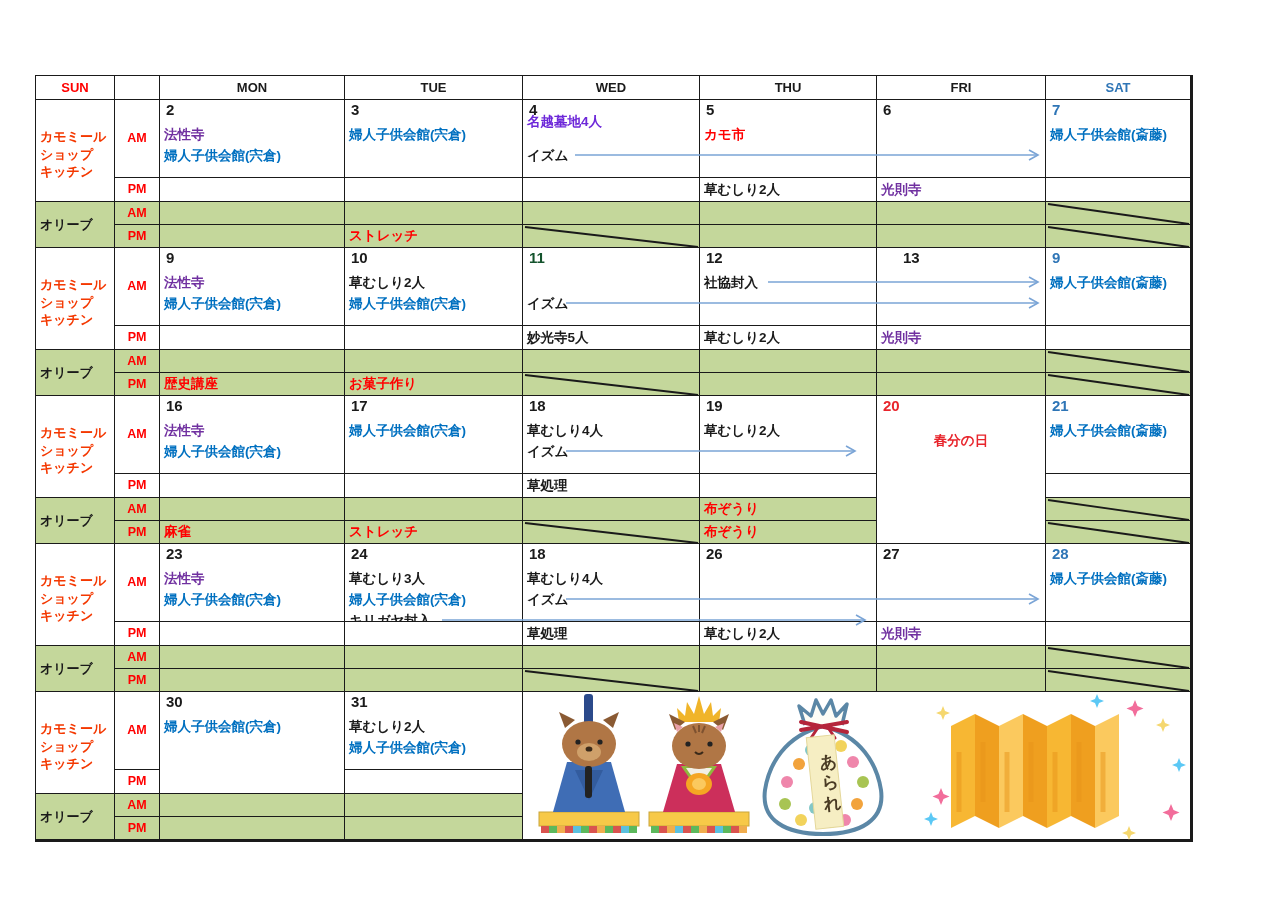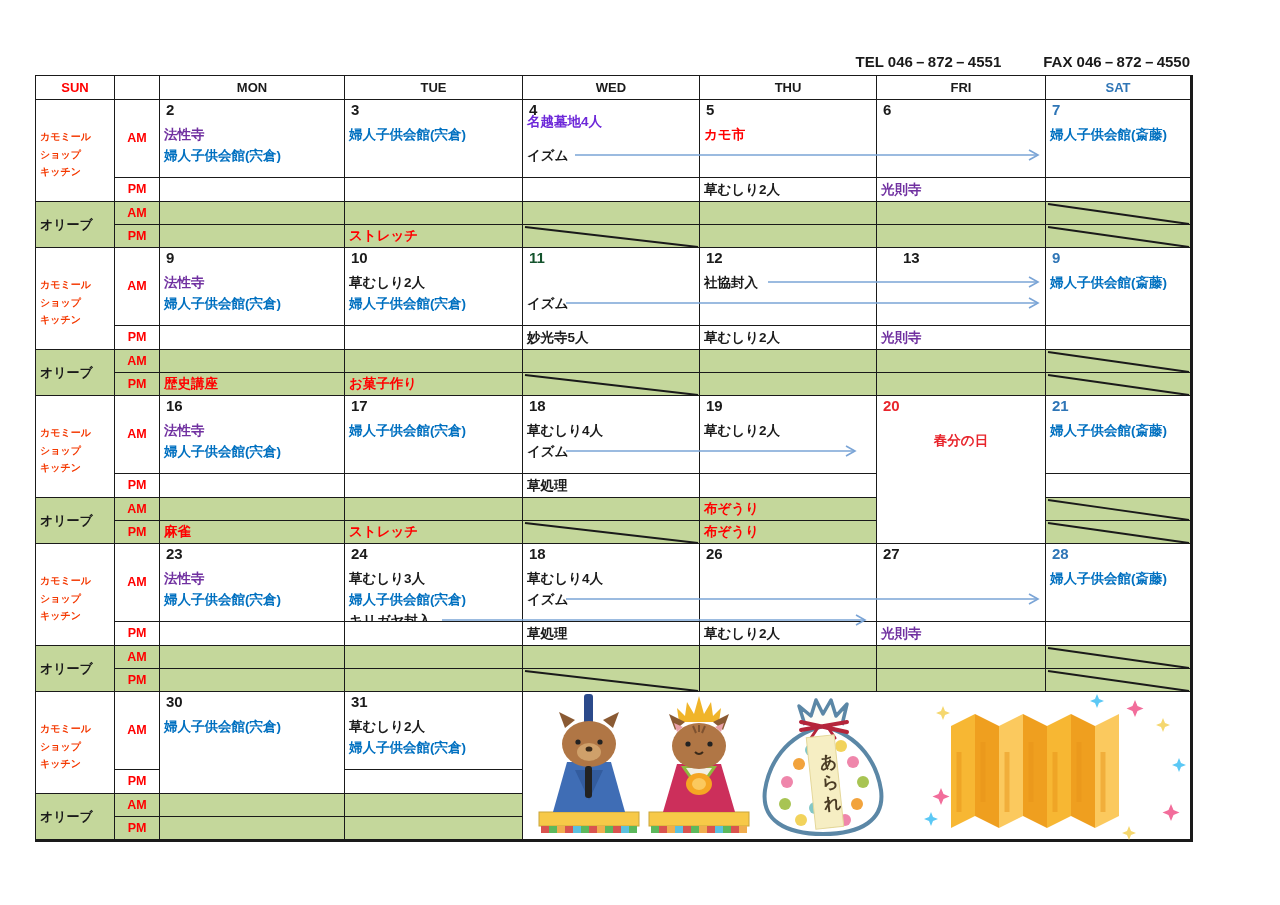--- a/index.html
+++ b/index.html
@@ -15,38 +15,35 @@
   #table-frame{position:absolute;left:35px;top:75px;width:1158px;height:767px;
                border:2px solid #1a1a1a;box-sizing:border-box;pointer-events:none;}
   .cell{position:absolute;box-sizing:border-box;background:#fff;
         border-right:1px solid #1a1a1a;border-bottom:1px solid #1a1a1a;}
   .green{background:#c4d79b;}
   .hdr{font-size:13px;text-align:center;}
   .ampm{font-size:12.5px;text-align:center;color:#ff0000;}
   .date{position:absolute;top:1px;left:6px;font-size:15px;white-space:nowrap;}
   .ev{position:absolute;left:4px;height:21px;line-height:21px;font-size:13.5px;white-space:nowrap;}
   .rowev{padding-left:4px;font-size:13.5px;white-space:nowrap;overflow:hidden;}
-  .grplabel{position:absolute;left:4px;top:28px;font-size:10px;line-height:17.5px;color:#f43800;}
+  .grplabel{position:absolute;left:4px;top:28px;font-size:13px;line-height:17.5px;color:#f43800;}
   .olivelabel{padding-left:4px;font-size:13px;}
   .holiday{position:absolute;left:0;top:36px;width:100%;text-align:center;font-size:13.5px;color:#e8252c;}
   #overlay{position:absolute;left:0;top:0;width:1280px;height:905px;pointer-events:none;}
   #arare-label{position:absolute;left:816px;top:741px;height:86px;width:26px;
                writing-mode:vertical-rl;text-orientation:upright;font-size:17px;color:#4a3b24;
                transform:rotate(-6deg);letter-spacing:2px;}
   #illos{position:absolute;left:523px;top:692px;width:668px;height:148px;}
 </style>
 </head>
 <body>
 
 <div id="sheet">
 
 
-  <div id="contact-line">
-    <span>TEL 046－872－4551</span><span class="fax">FAX 046－872－4550</span>
-  </div>
 
   <div id="table-frame"></div>
   <div id="grid">
       <div class="cell hdr" style="left: 36px; top: 76px; width: 79px; height: 24px; line-height: 24px; color: rgb(255, 0, 0);">SUN</div>
       <div class="cell hdr" style="left: 115px; top: 76px; width: 45px; height: 24px;"></div>
       <div class="cell hdr" style="left: 160px; top: 76px; width: 185px; height: 24px; line-height: 24px; color: rgb(26, 26, 26);">MON</div>
       <div class="cell hdr" style="left: 345px; top: 76px; width: 178px; height: 24px; line-height: 24px; color: rgb(26, 26, 26);">TUE</div>
       <div class="cell hdr" style="left: 523px; top: 76px; width: 177px; height: 24px; line-height: 24px; color: rgb(26, 26, 26);">WED</div>
       <div class="cell hdr" style="left: 700px; top: 76px; width: 177px; height: 24px; line-height: 24px; color: rgb(26, 26, 26);">THU</div>
       <div class="cell hdr" style="left: 877px; top: 76px; width: 169px; height: 24px; line-height: 24px; color: rgb(26, 26, 26);">FRI</div>

